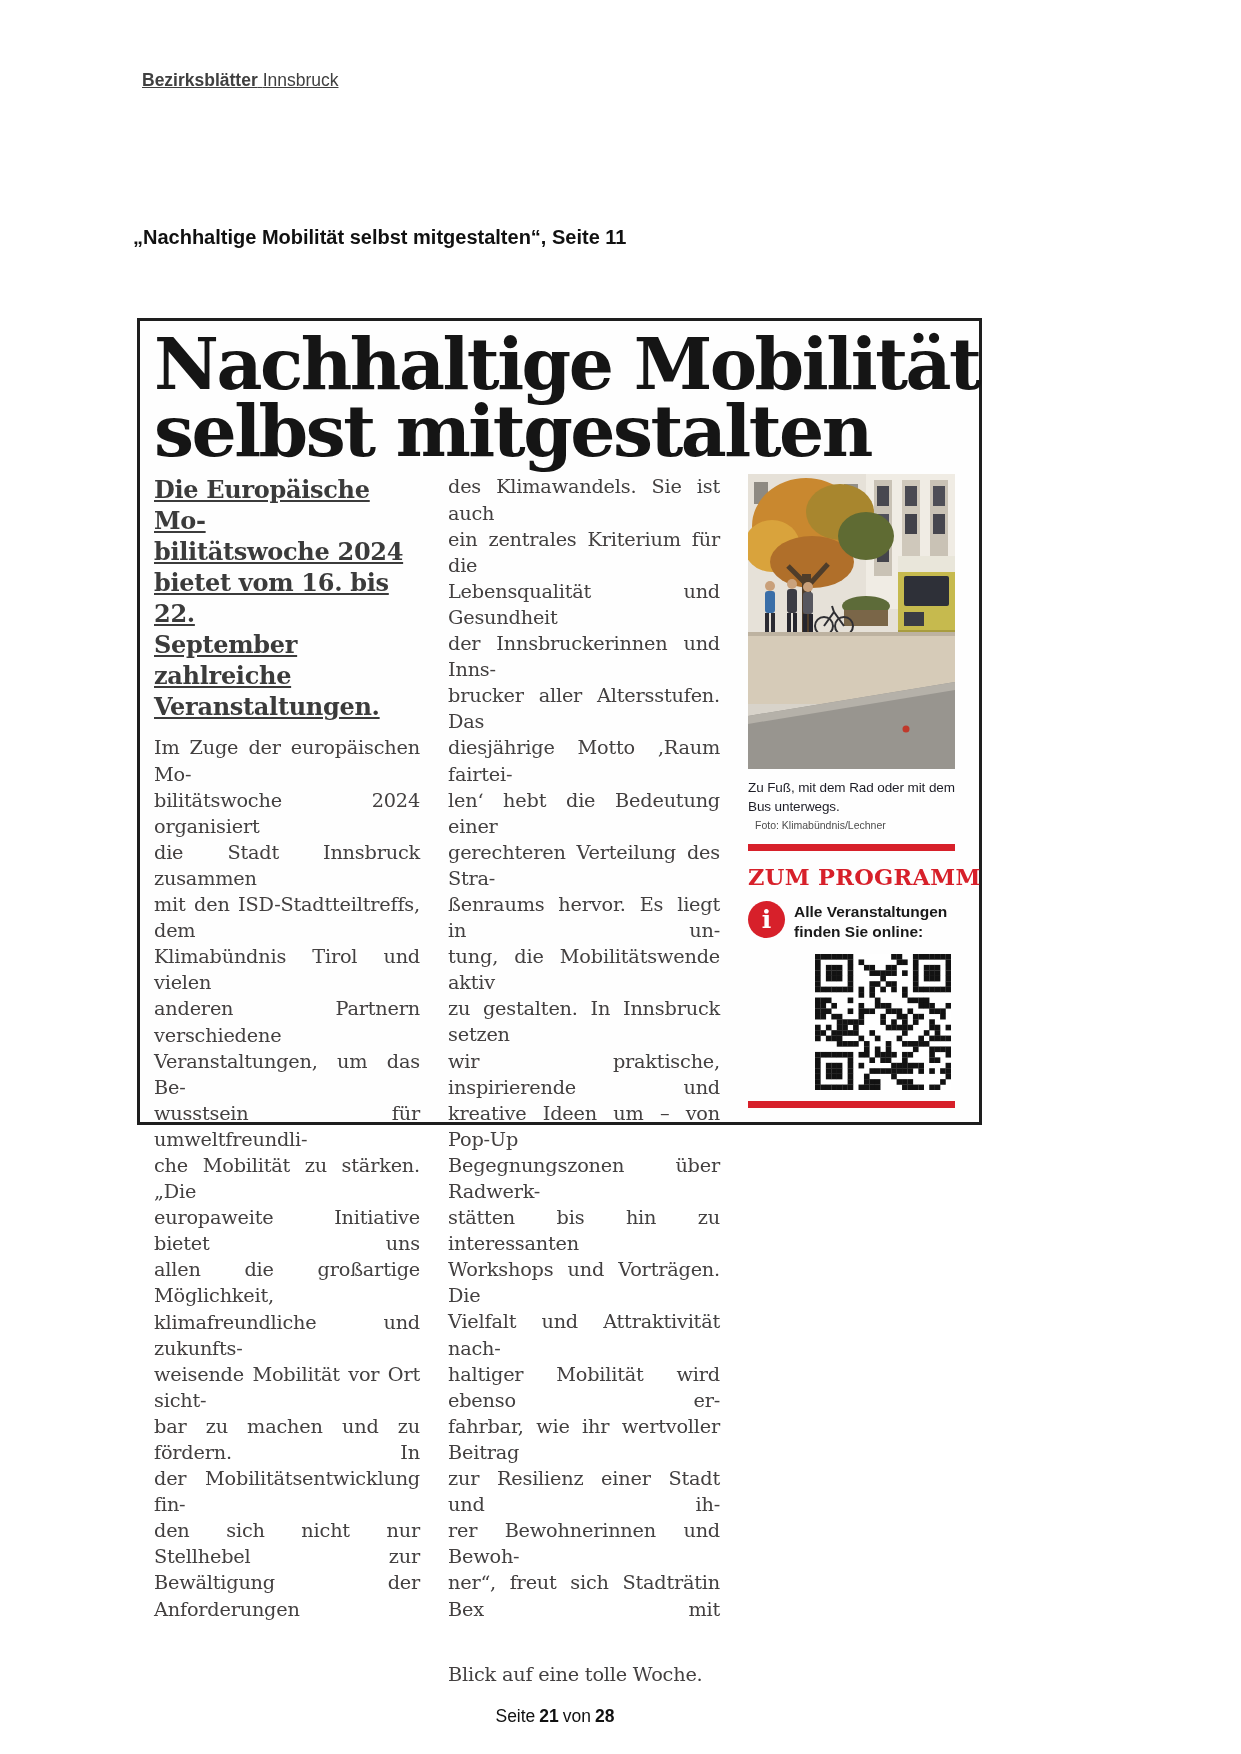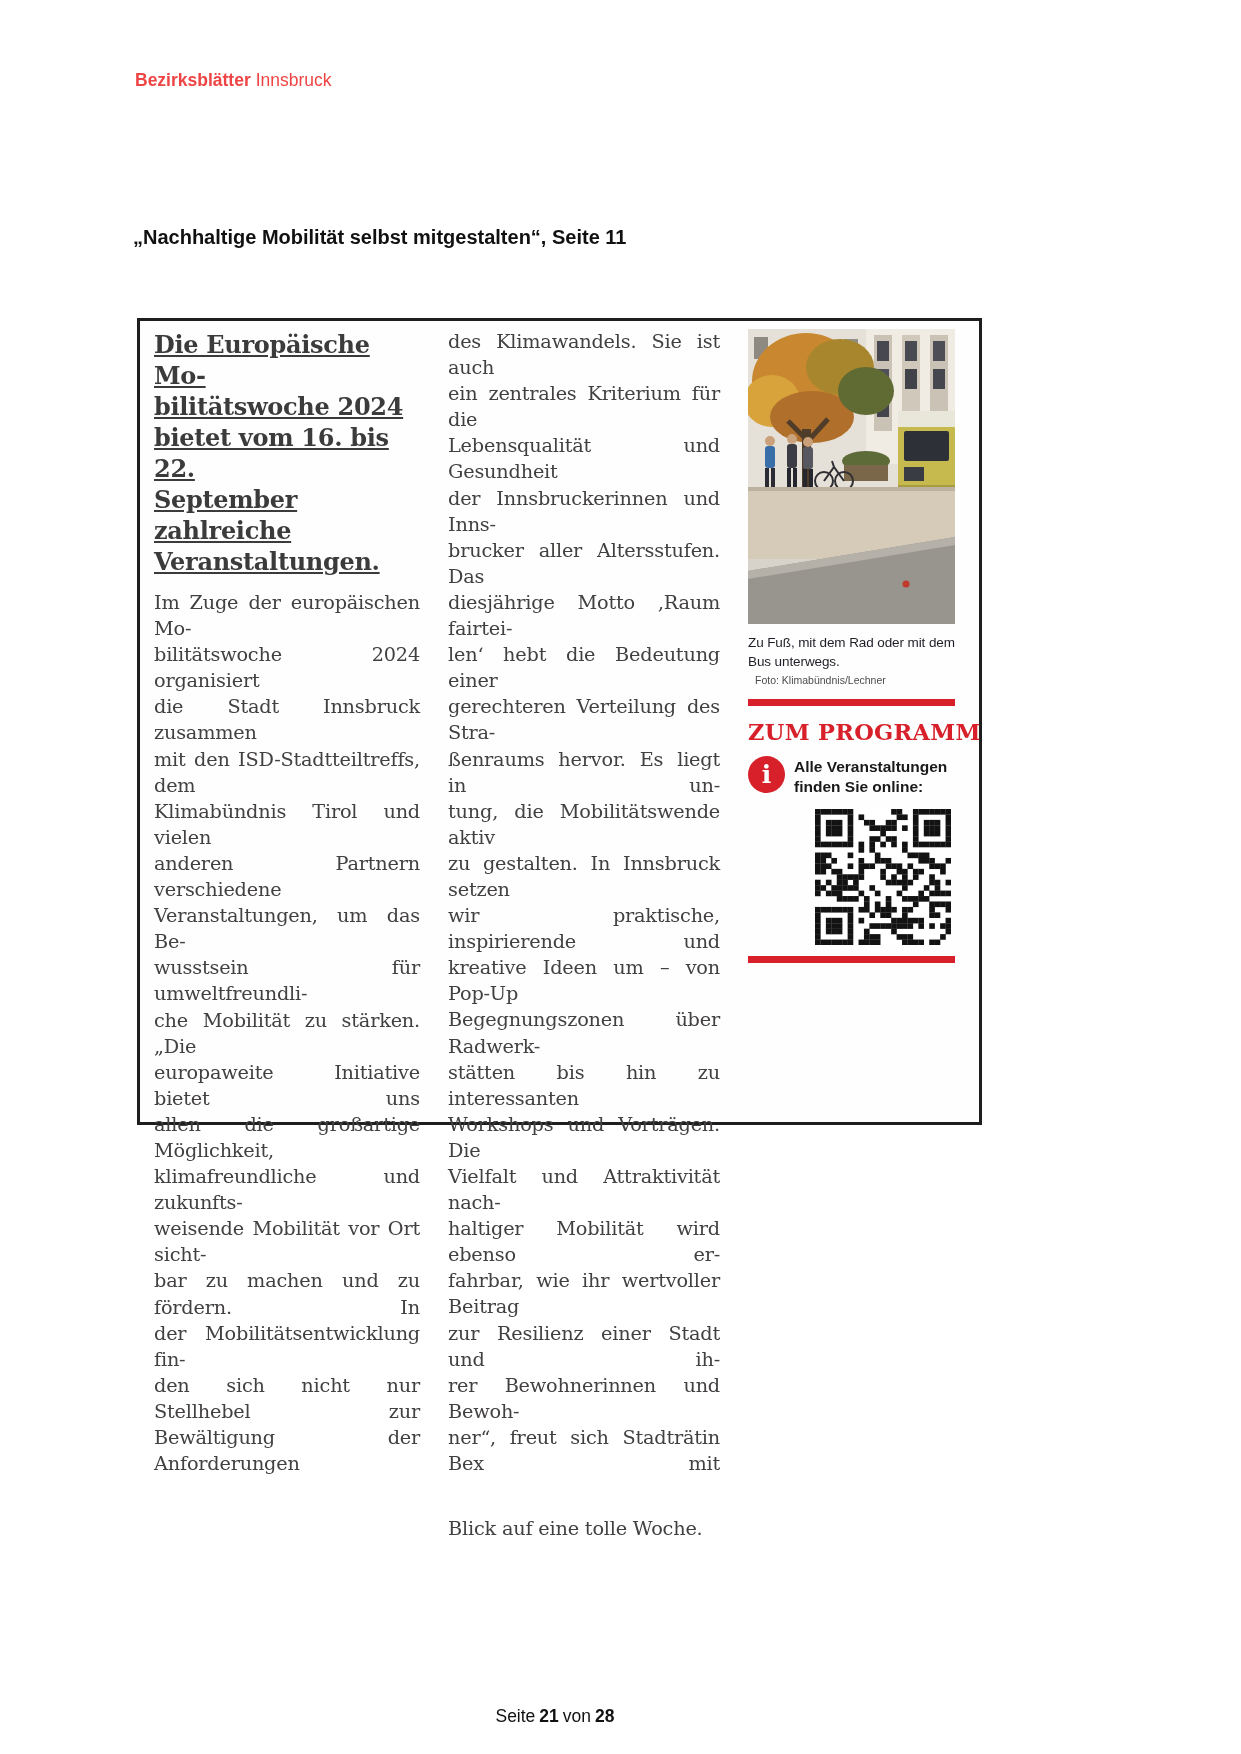--- a/index.html
+++ b/index.html
@@ -1,20 +1,20 @@
 <!DOCTYPE html>
 <html style="--accent: #d7202a;"><head>
 <meta charset="utf-8">
 <style>
   html,body{margin:0;padding:0;background:#ffffff;}
   .page{position:relative;width:1241px;height:1754px;background:#ffffff;overflow:hidden;
         font-family:"Liberation Sans",sans-serif;}
 
   
-  .brand{position:absolute;left:135px;top:70px;font-size:17.5px;color:#ef4444;}
+  .brand{position:absolute;left:142px;top:70px;font-size:17.5px;color:#404040;text-decoration:underline;}
   .brand .b{font-weight:700;}
 
   
   .refline{position:absolute;left:133px;top:226px;font-size:20px;font-weight:700;color:#111;}
 
   
   .clip{position:absolute;left:137px;top:318px;width:845px;height:807px;
         border:3px solid #1e1e1e;box-sizing:border-box;background:#fefefe;
         padding:8px 14px 0 14px;}
 
@@ -72,20 +72,24 @@
 
   <div class="brand">
     <span class="b">Bezirksblätter</span>
     <span>Innsbruck</span>
   </div>
 
   <div class="refline">„Nachhaltige Mobilität selbst mitgestalten“, Seite 11</div>
 
   <div class="clip">
 
+    <h1 class="headline">
+      <span>Nachhaltige Mobilität</span>
+      <span>selbst mitgestalten</span>
+    </h1>
 
     <div class="cols">
 
       <div class="col1">
         <div class="intro">
             <div class="line">Die Europäische Mo-</div>
             <div class="line">bilitätswoche 2024</div>
             <div class="line">bietet vom 16. bis 22.</div>
             <div class="line">September zahlreiche</div>
             <div class="line">Veranstaltungen.</div>

